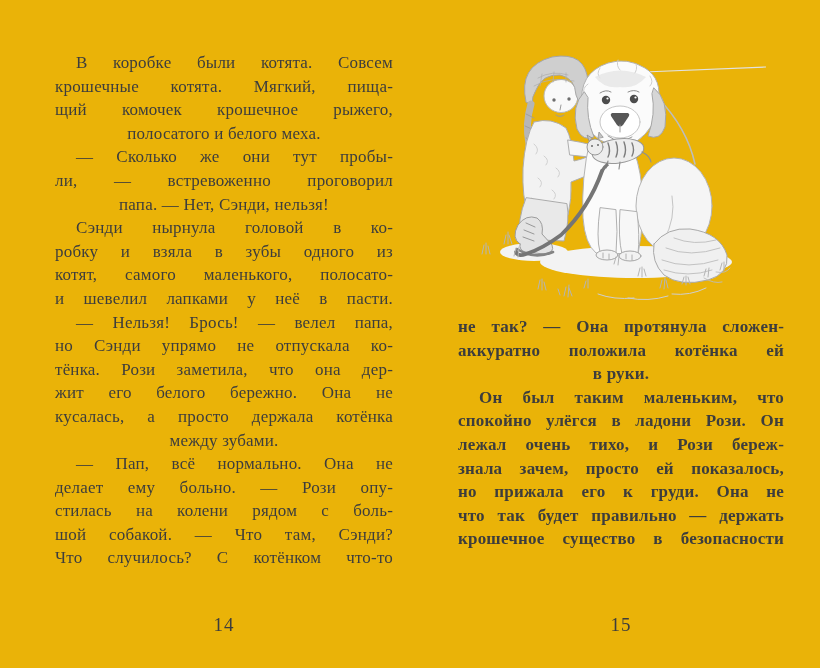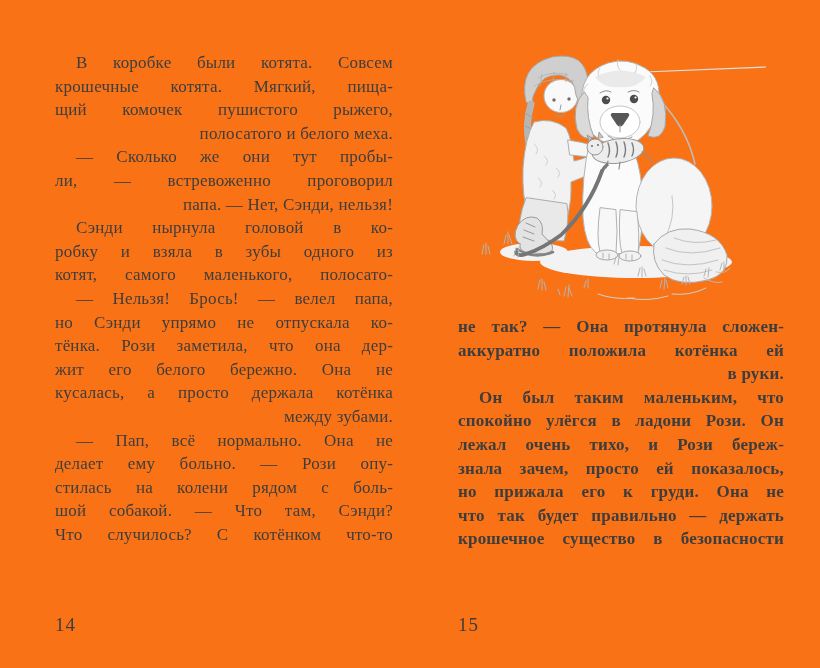--- a/index.html
+++ b/index.html
@@ -1,56 +1,57 @@
 <!DOCTYPE html>
 <html><head>
 <meta charset="utf-8">
 <style>
   html,body { margin:0; padding:0; }
   body {
     width:820px; height:668px; background:#ffffff;
     font-family:"Liberation Serif","DejaVu Serif",serif;
     color:#3d3d3d;
   }
-  .spread { position:relative; width:820px; height:668px; overflow:hidden; background:#f97316; }
+  .spread { position:relative; width:820px; height:668px; overflow:hidden; background:#eab308; }
 
   .textblock { position:absolute; font-size:17px; color:#3d3d3d; }
   #left-text  { left:55px;  top:51px;  width:338px; }
   #right-text { left:458px; top:315px; width:326px;font-weight:bold; }
 
-  .line { height:23.6px; line-height:23.6px; letter-spacing:0.2px; text-align:right; }
+  .line { height:23.6px; line-height:23.6px; letter-spacing:0.2px; text-align:center; }
   .line.just { text-align:justify; text-align-last:justify; }
   .line.ind  { text-indent:21px; }
 
   .pagenum {
     position:absolute; top:613px; font-size:19px; line-height:24px;
-    color:#3d3d3d; letter-spacing:1px;
+    text-align:center; color:#3d3d3d; letter-spacing:1px;
   }
   #pagenum-left  { left:55px;  width:338px; }
   #pagenum-right { left:458px; width:326px; }
 
   .illustration { position:absolute; left:468px; top:48px; width:300px; height:262px; }
   .illustration svg { display:block; width:100%; height:100%; }
 </style>
 </head>
 <body>
 
 <div class="spread">
 
   <div class="textblock" id="left-text">
       <div class="line just ind">В коробке были котята. Совсем</div>
       <div class="line just">крошечные котята. Мягкий, пища-</div>
-      <div class="line just">щий комочек пушистого рыжего,</div>
+      <div class="line just">щий комочек крошечное рыжего,</div>
       <div class="line">полосатого и белого меха.</div>
       <div class="line just ind">— Сколько же они тут пробы-</div>
       <div class="line just">ли, — встревоженно проговорил</div>
       <div class="line">папа. — Нет, Сэнди, нельзя!</div>
       <div class="line just ind">Сэнди нырнула головой в ко-</div>
       <div class="line just">робку и взяла в зубы одного из</div>
       <div class="line just">котят, самого маленького, полосато-</div>
+      <div class="line just">и шевелил лапками у неё в пасти.</div>
       <div class="line just ind">— Нельзя! Брось! — велел папа,</div>
       <div class="line just">но Сэнди упрямо не отпускала ко-</div>
       <div class="line just">тёнка. Рози заметила, что она дер-</div>
       <div class="line just">жит его белого бережно. Она не</div>
       <div class="line just">кусалась, а просто держала котёнка</div>
       <div class="line">между зубами.</div>
       <div class="line just ind">— Пап, всё нормально. Она не</div>
       <div class="line just">делает ему больно. — Рози опу-</div>
       <div class="line just">стилась на колени рядом с боль-</div>
       <div class="line just">шой собакой. — Что там, Сэнди?</div>

